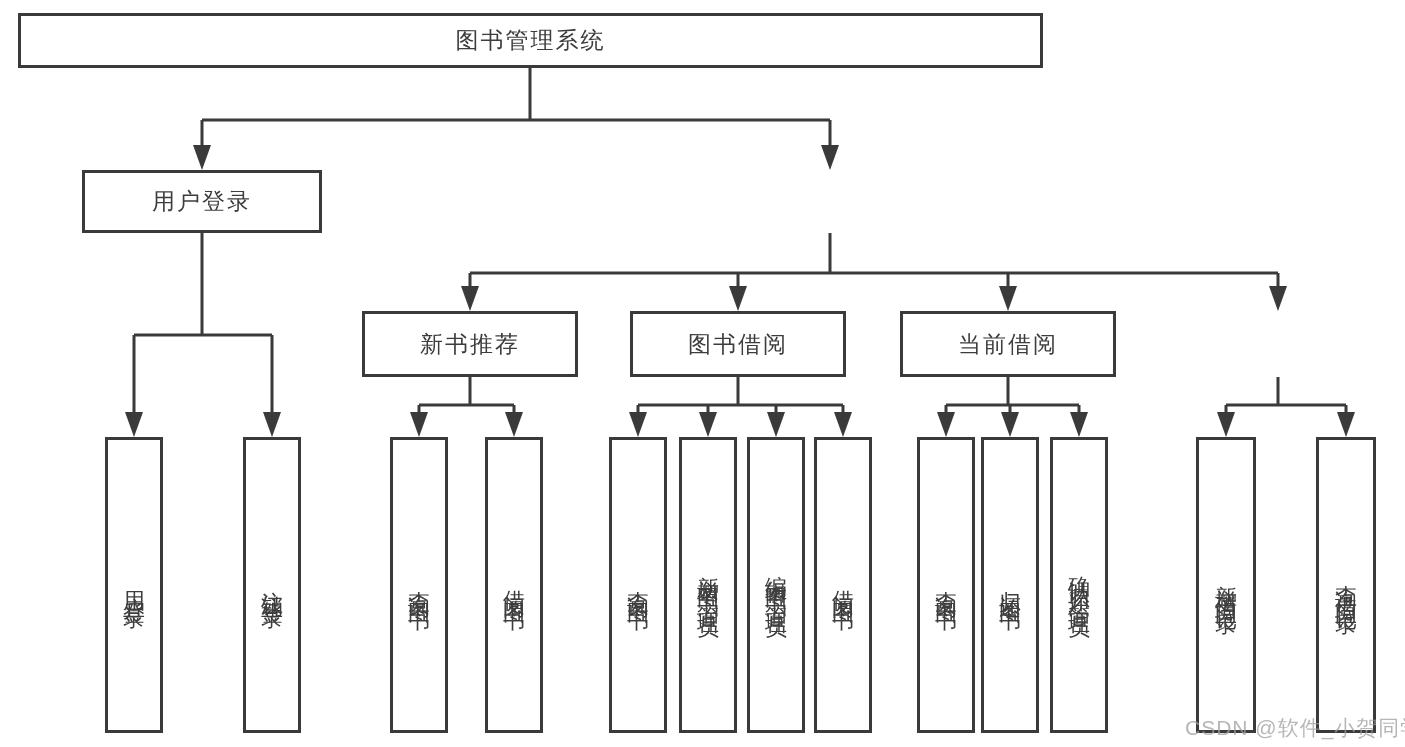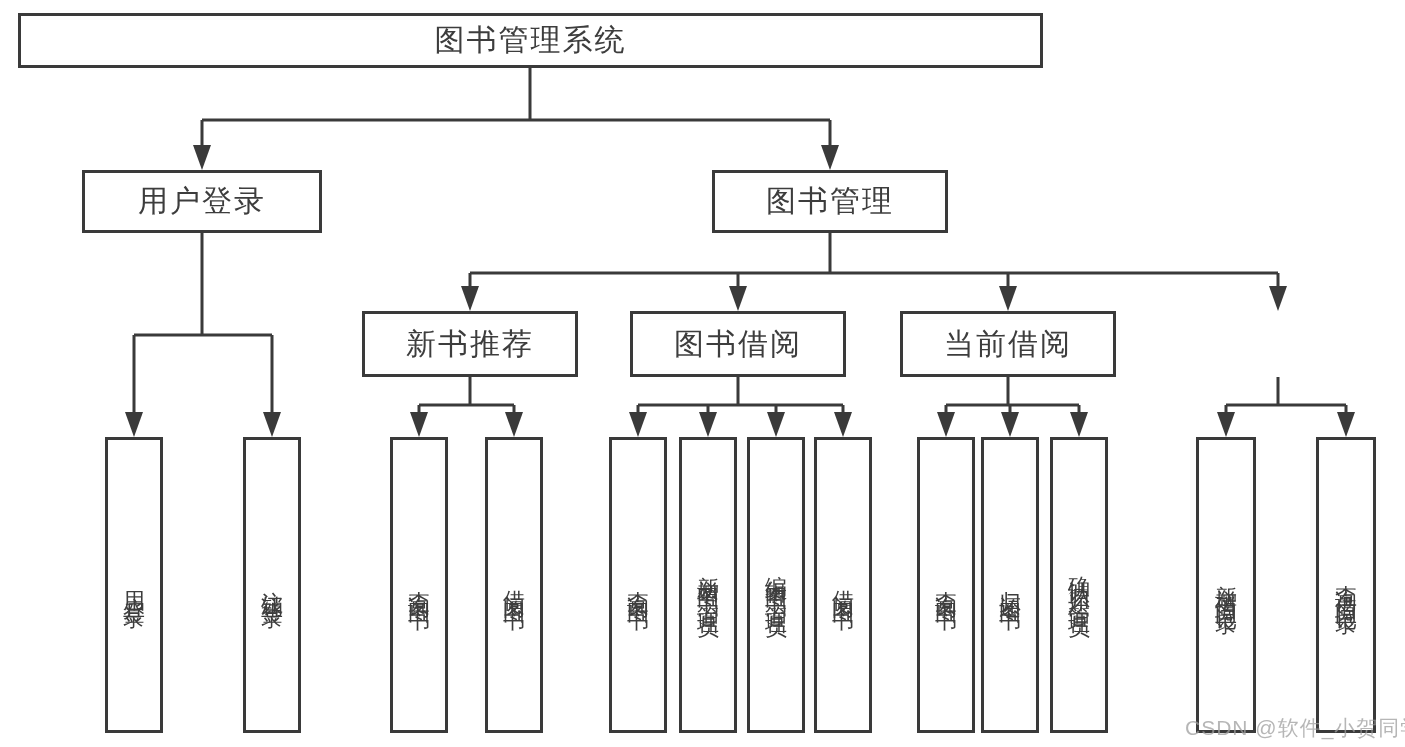--- a/index.html
+++ b/index.html
@@ -14,21 +14,21 @@
   .node {
     position:absolute;
     box-sizing:border-box;
     background:#ffffff;
     border:3px solid #3a3a3a;
     color:#3d3d3d;
     display:flex; align-items:center; justify-content:center;
     z-index:2;
   }
   .node.h span {
-    font-size:30px;
+    font-size:23px;
     letter-spacing:2px;
     white-space:nowrap;
   }
   .node.v span {
     writing-mode:vertical-rl;
     font-size:22px;
     letter-spacing:6px;
     line-height:1;
     white-space:nowrap;
   }
@@ -90,23 +90,20 @@
     </g>
   </svg>
 
   <div class="node h" style="left:18px; top:13px; width:1025px; height:55px;">
     <span>图书管理系统</span>
   </div>
 
   <div class="node h" style="left:82px; top:170px; width:240px; height:63px;">
     <span>用户登录</span>
   </div>
-  <div class="node h" style="left:712px; top:170px; width:236px; height:63px;">
-    <span>图书管理</span>
-  </div>
 
   <div class="node h" style="left:362px; top:311px; width:216px; height:66px;justify-content:center;">
     <span>新书推荐</span>
   </div>
   <div class="node h" style="left:900px; top:311px; width:216px; height:66px;">
     <span>当前借阅</span>
   </div>
   <div class="node h" style="left:630px; top:311px; width:216px; height:66px;">
     <span>图书借阅</span>
   </div>

